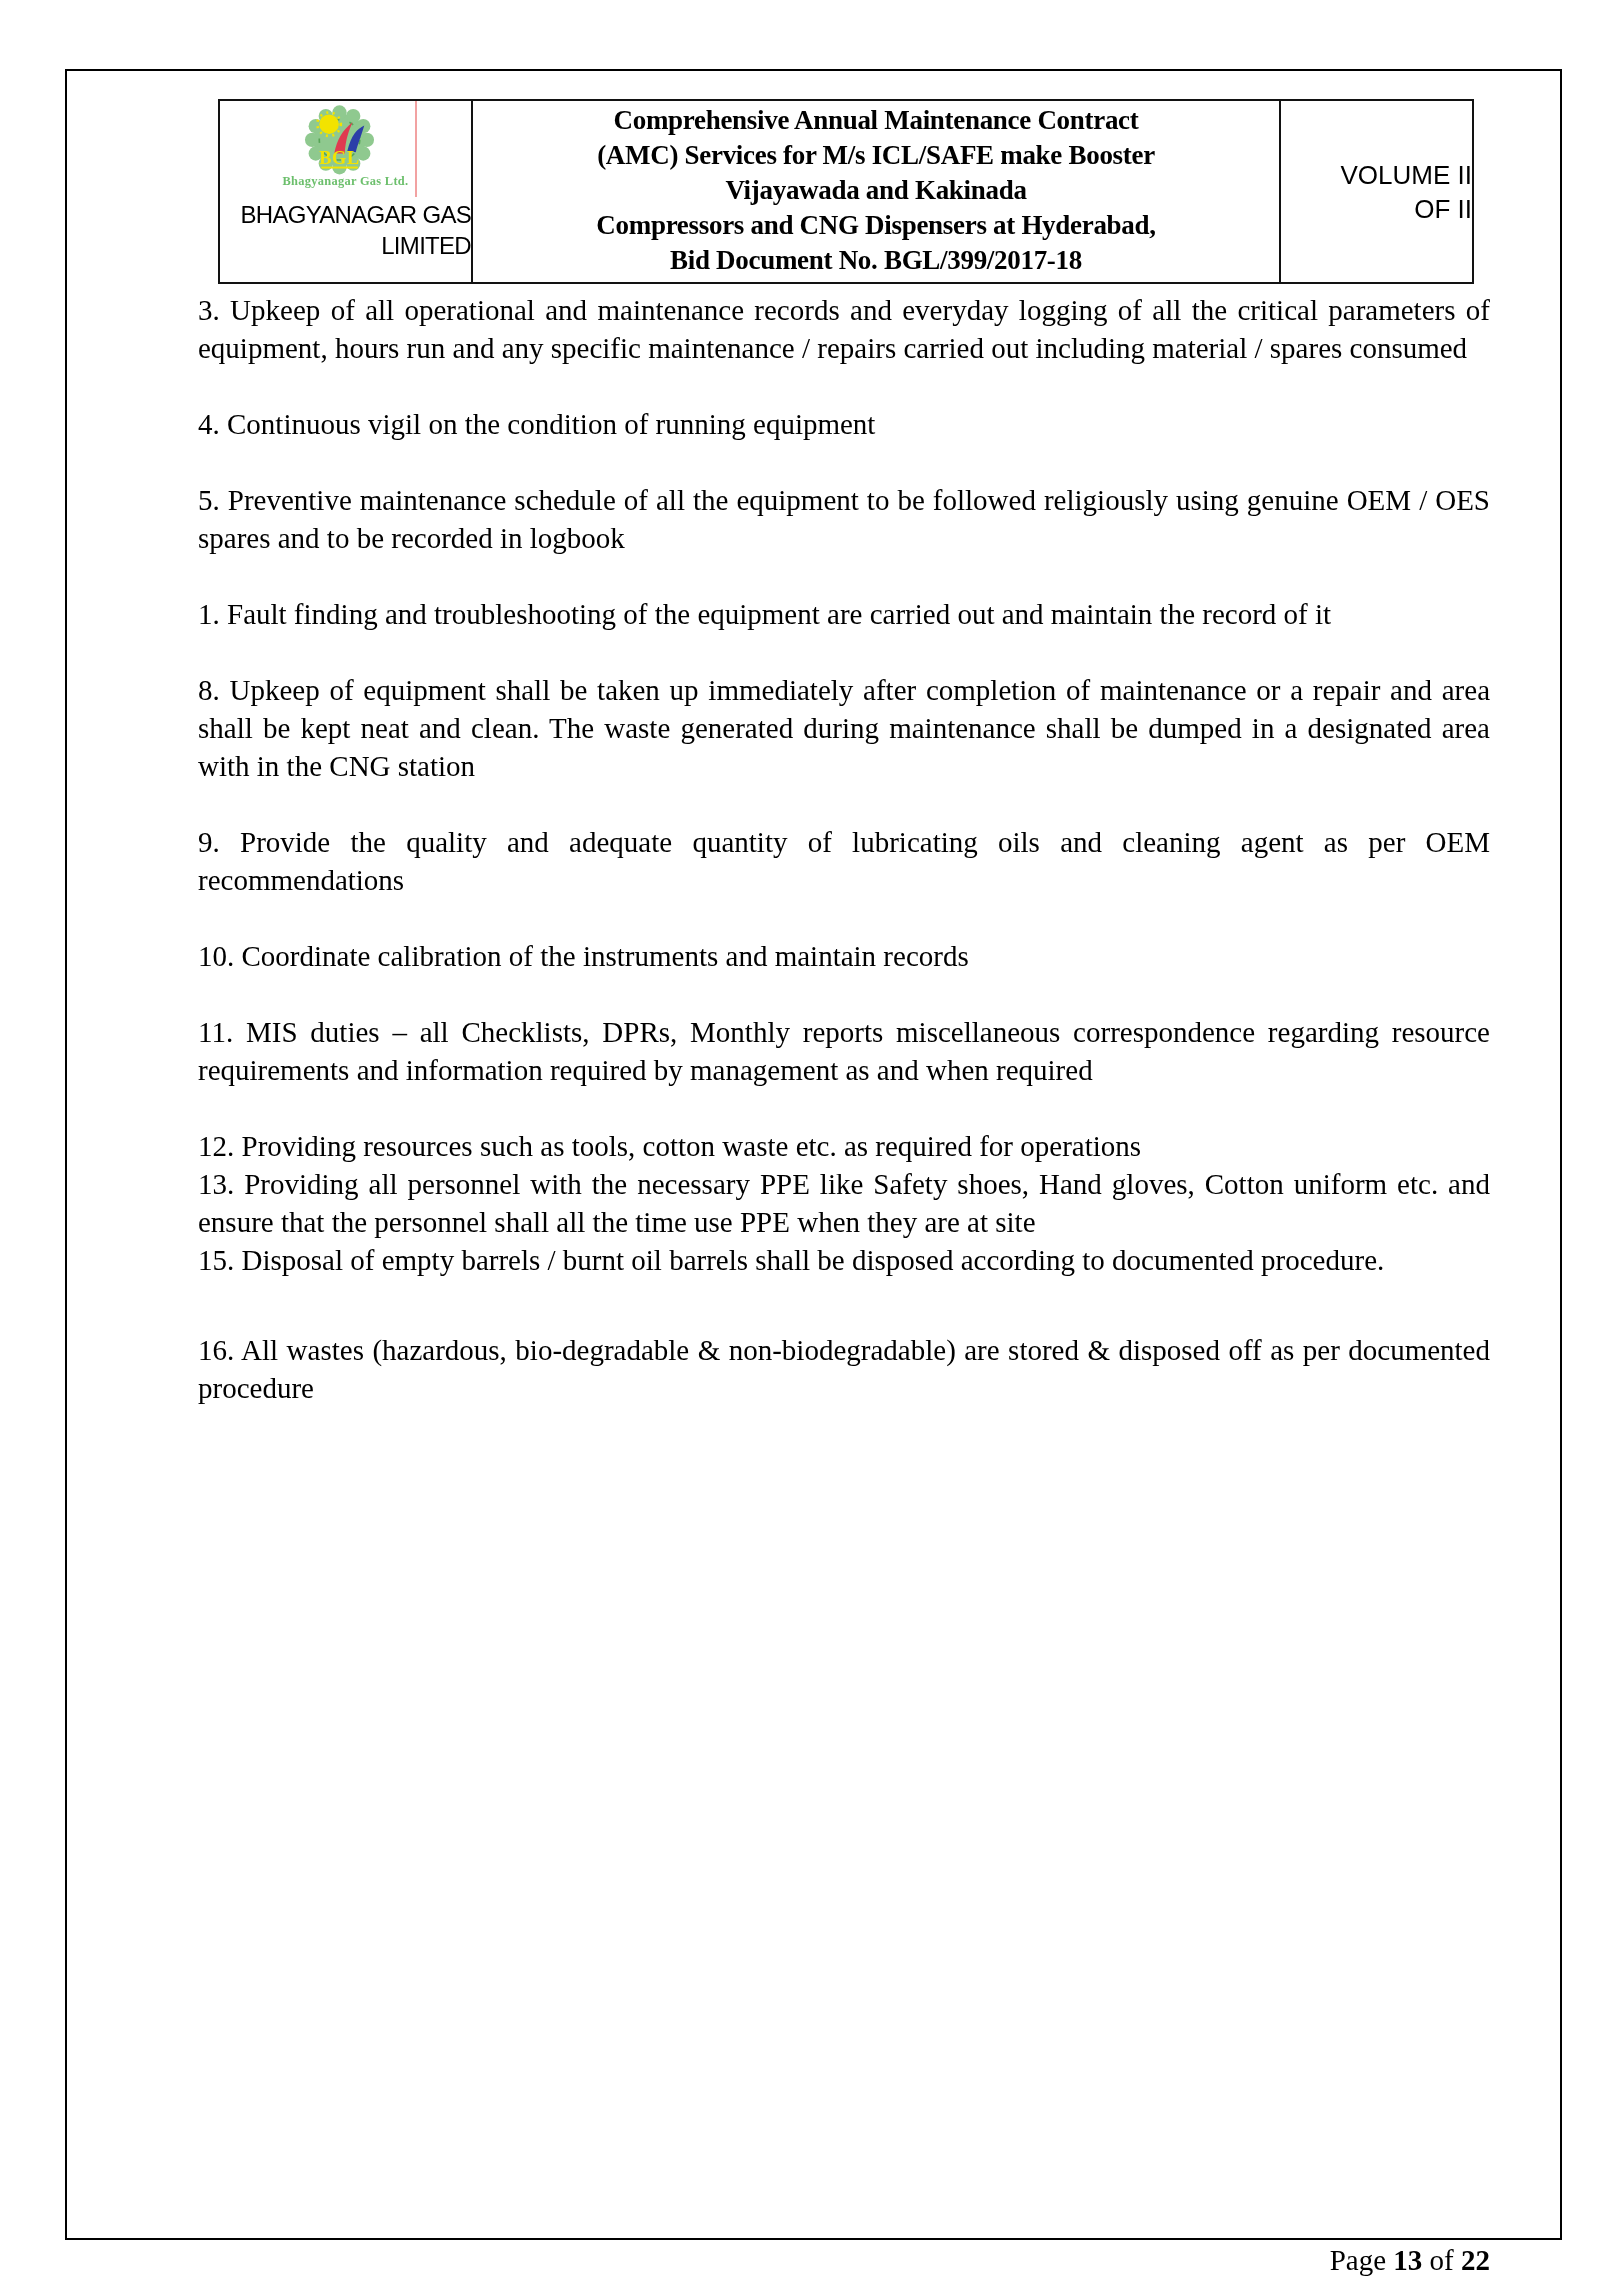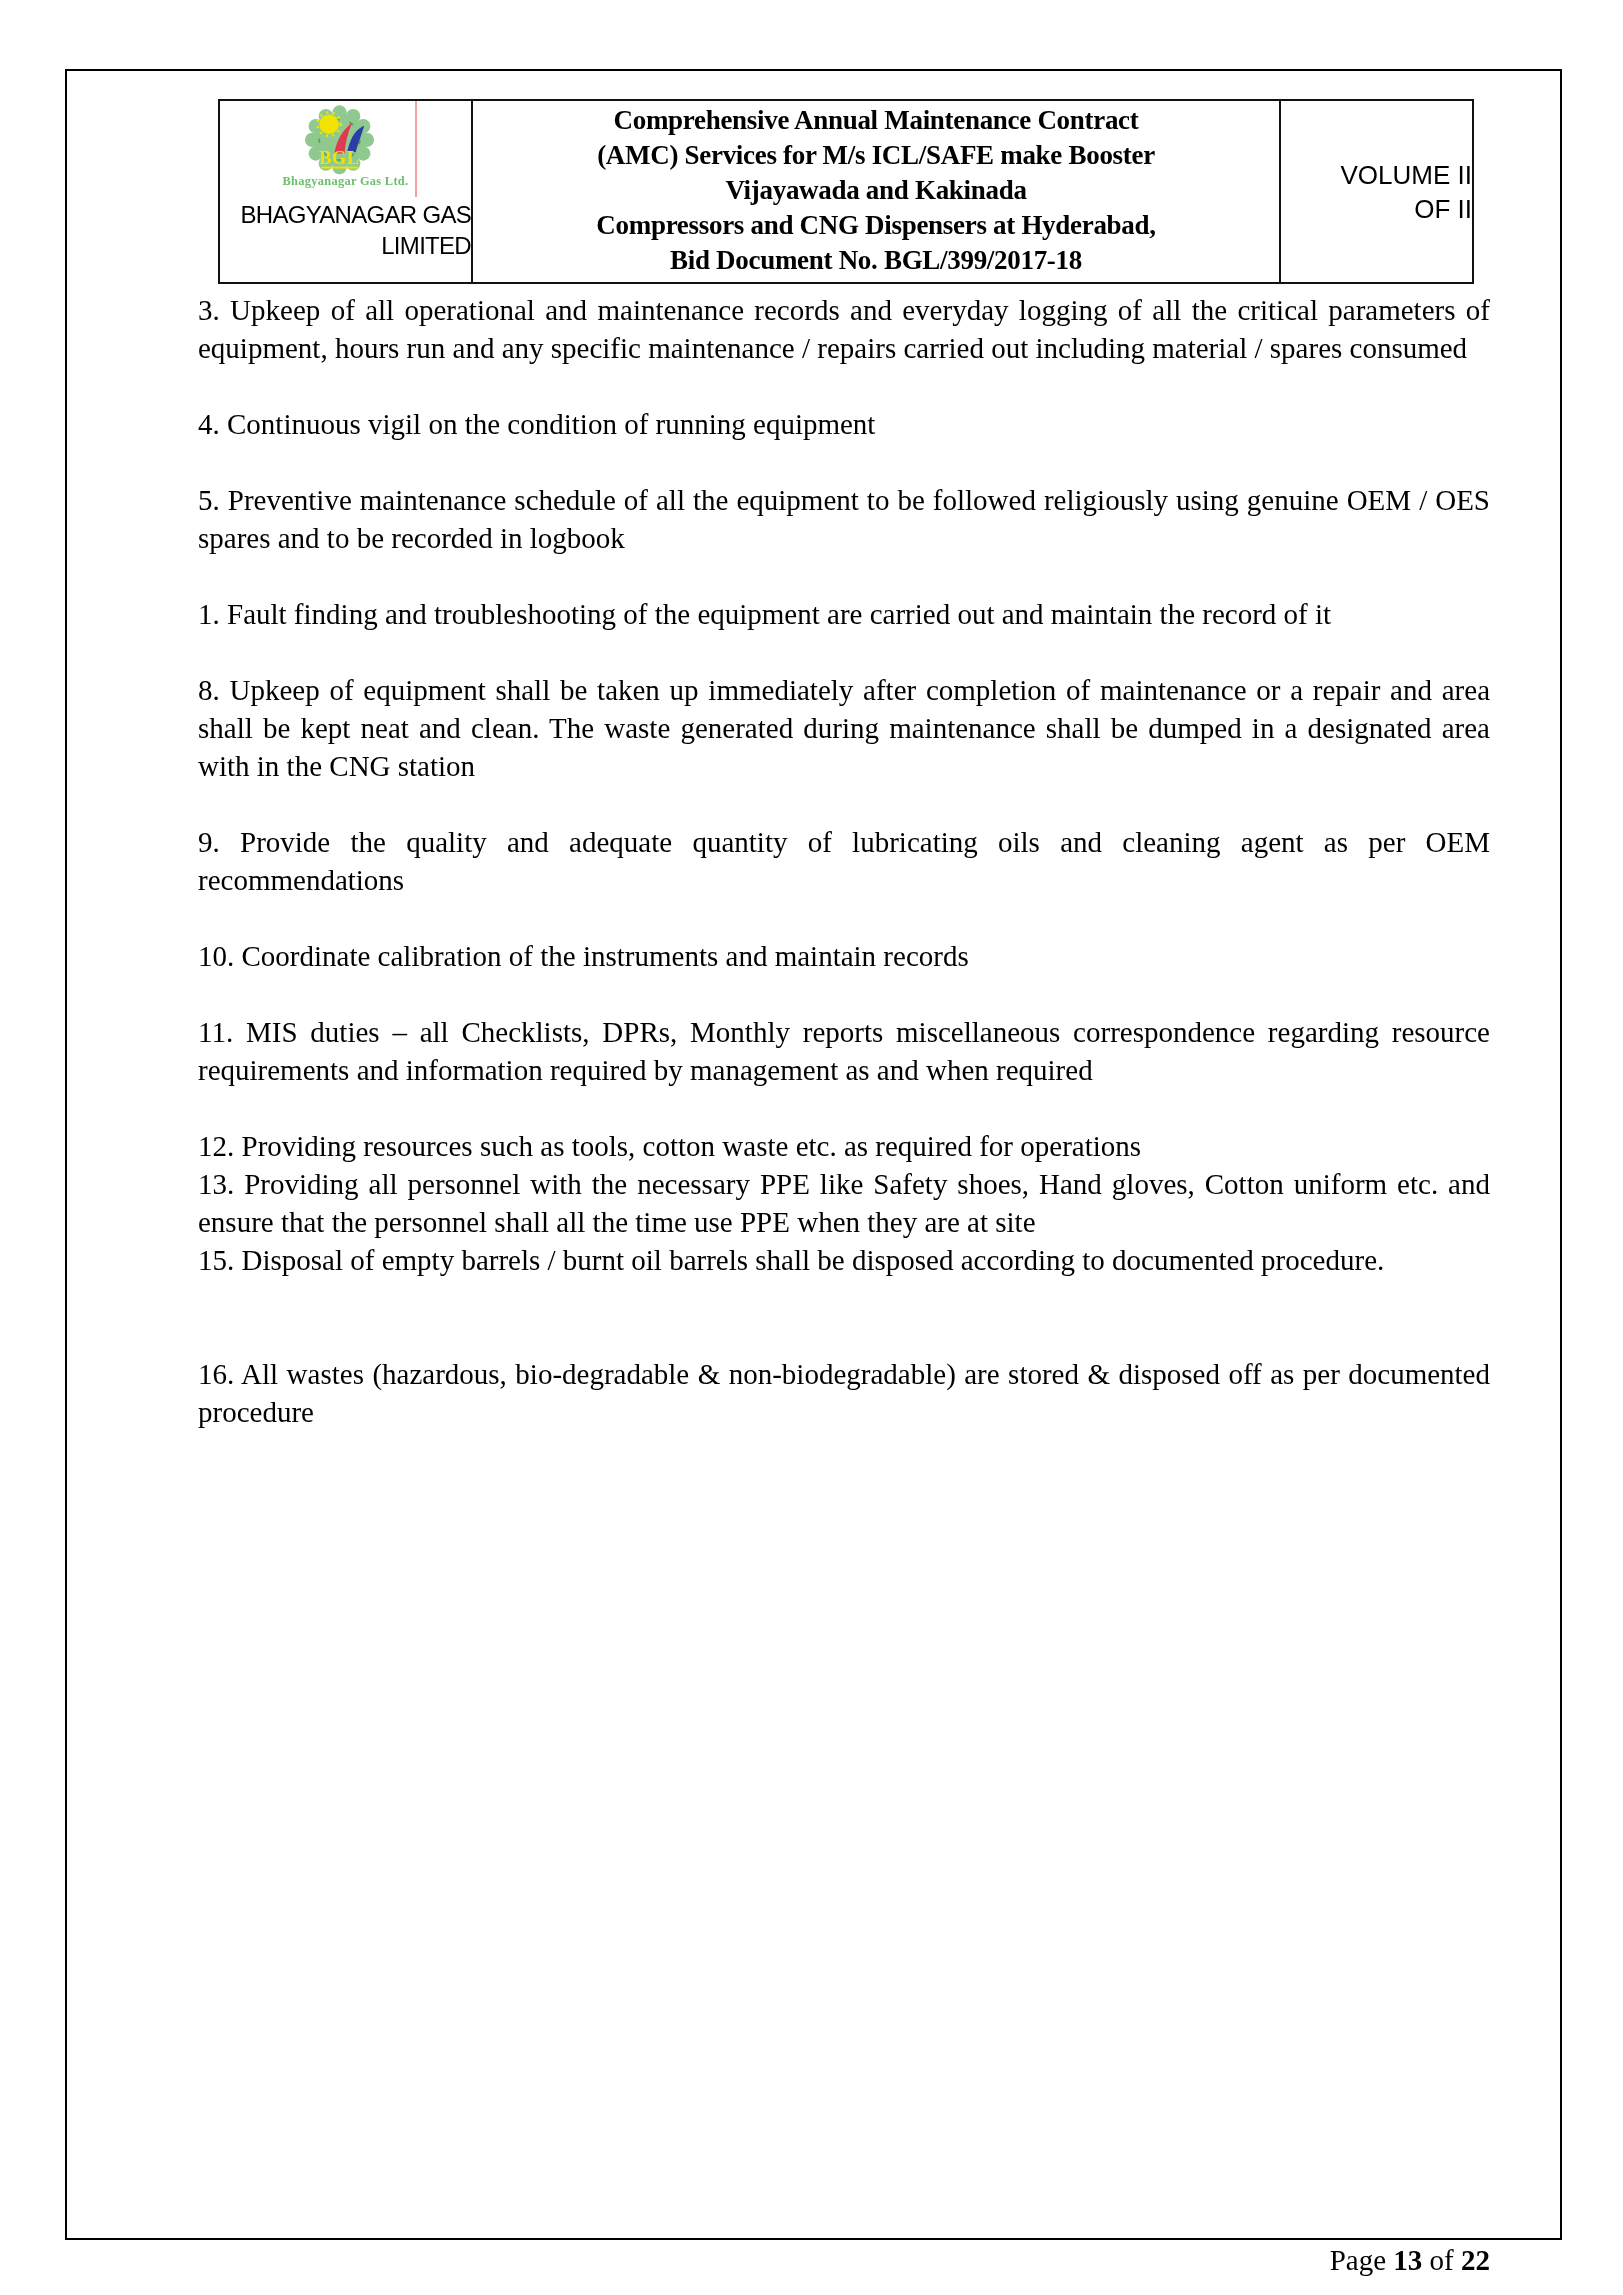--- a/index.html
+++ b/index.html
@@ -31,21 +31,21 @@
   .bgl-underline{fill:var(--logo_yellow,#f2e300);}
   .logo-caption{position:absolute;left:0;top:73px;width:100%;text-align:center;
         color:var(--caption_green,#6cbf6c);font-weight:bold;font-size:12.4px;letter-spacing:0.3px;}
   .company-name{position:absolute;left:0;top:98px;width:100%;text-align:right;
         font-family:"Liberation Sans",sans-serif;font-size:24px;line-height:31px;letter-spacing:-0.7px;}
   
   .body-text{position:absolute;left:198px;top:291px;width:1292px;
         font-size:29px;line-height:38px;text-align:justify;}
   .body-text p{margin:0;}
   .body-text p.gap{margin-top:38px;}
-  .body-text p.gap-lg{margin-top:76px;}
+  .body-text p.gap-lg{margin-top:52px;}
   .body-text p.oneline{white-space:nowrap;text-align:left;}
   
   .footer{position:absolute;left:198px;top:2244px;width:1292px;text-align:right;font-size:29px;}
   .footer .num{font-weight:bold;}
 </style>
 </head>
 <body>
 
 <div class="page">
   <div class="outer-border"></div>

